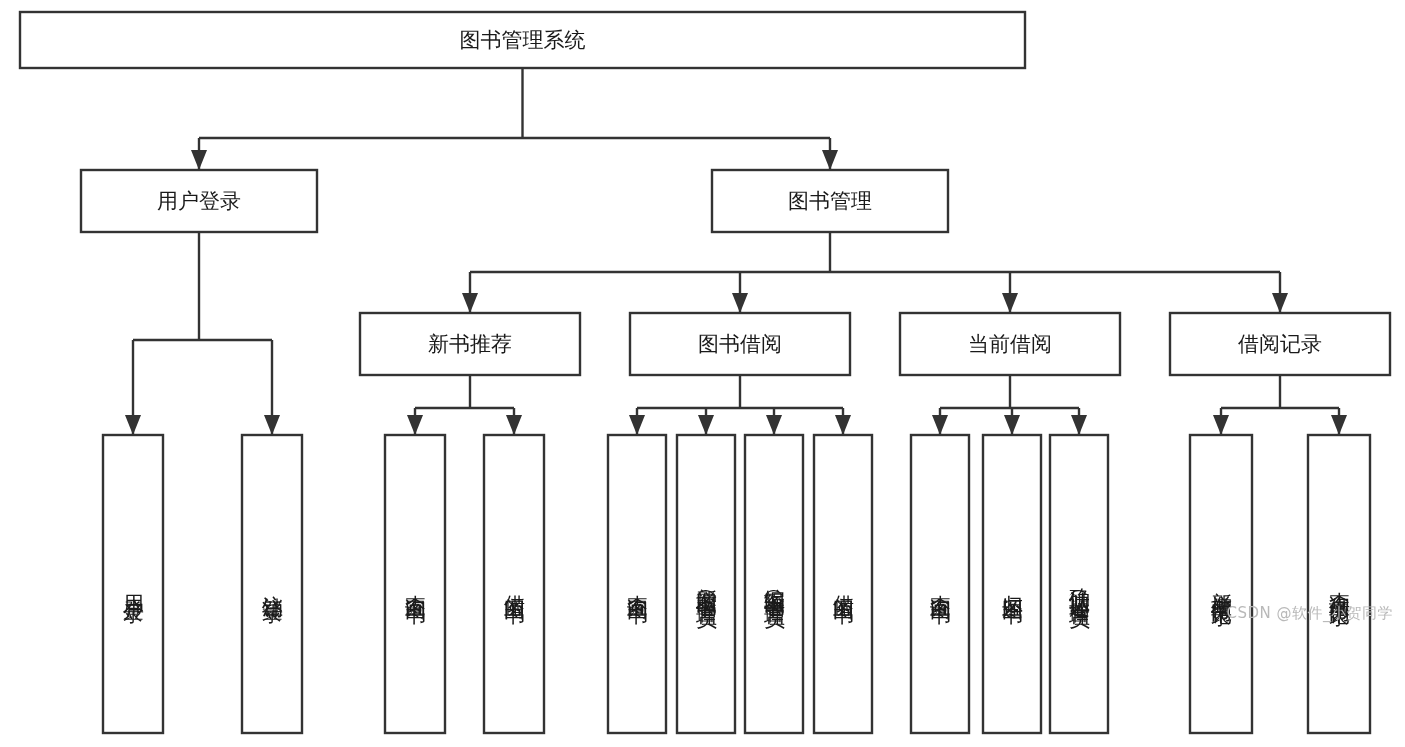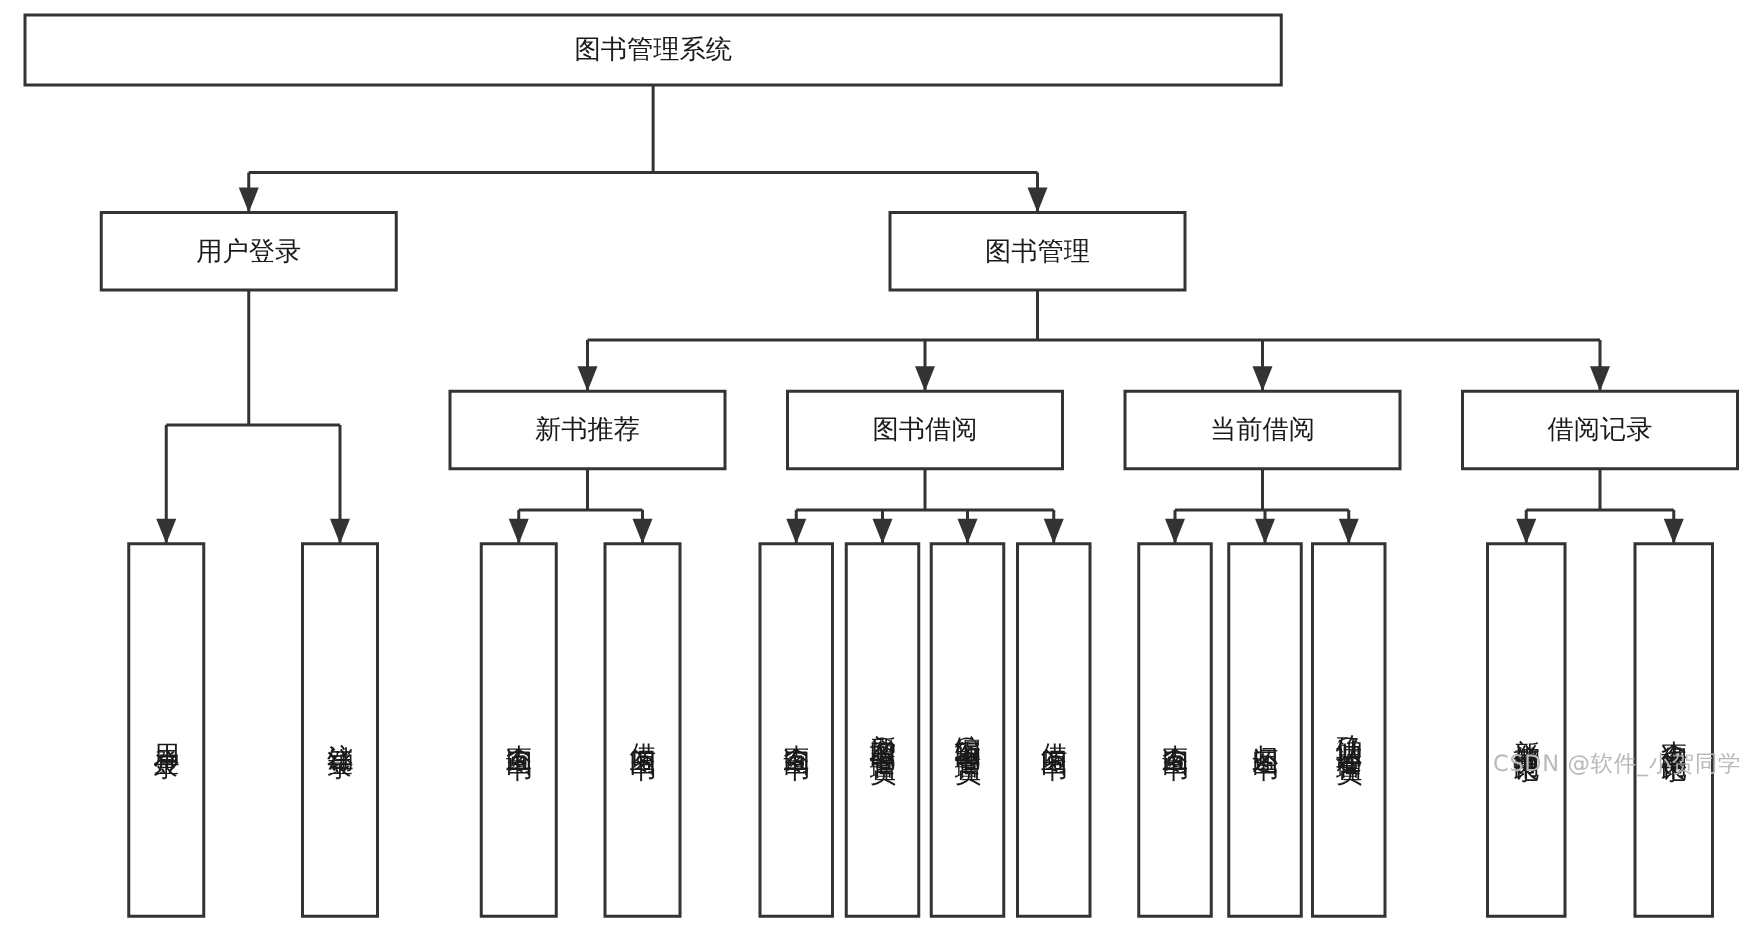--- a/index.html
+++ b/index.html
@@ -62,21 +62,21 @@
     justify-content: center;
     text-align: center;
     pointer-events: none;
     white-space: nowrap;
   }
   .watermark {
     position: absolute;
     right: 12px;
     bottom: 4px;
     font-family: "DejaVu Sans", "Liberation Sans", sans-serif;
-    font-size: 18px;
+    font-size: 15px;
     color: #b9b9b9;
     letter-spacing: 0.5px;
     user-select: none;
   }
 </style>
 </head>
 <body>
 
 <div id="diagram-root">
 

